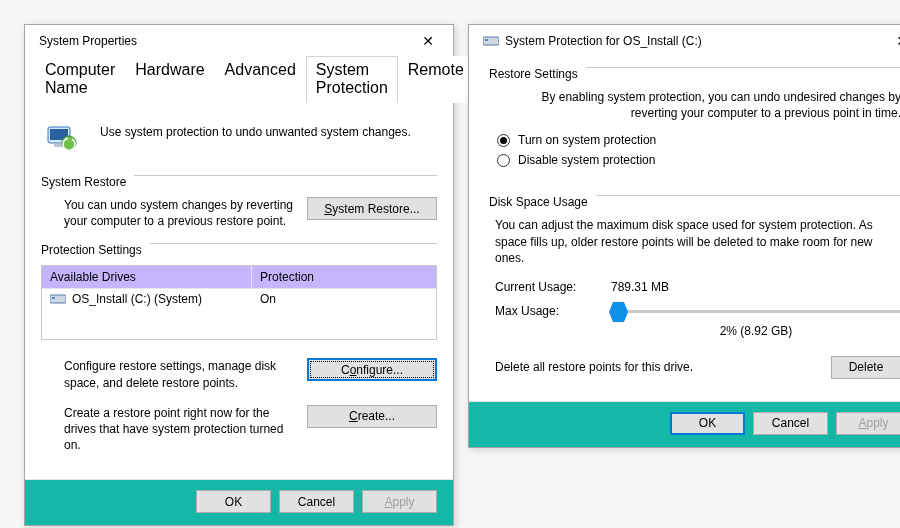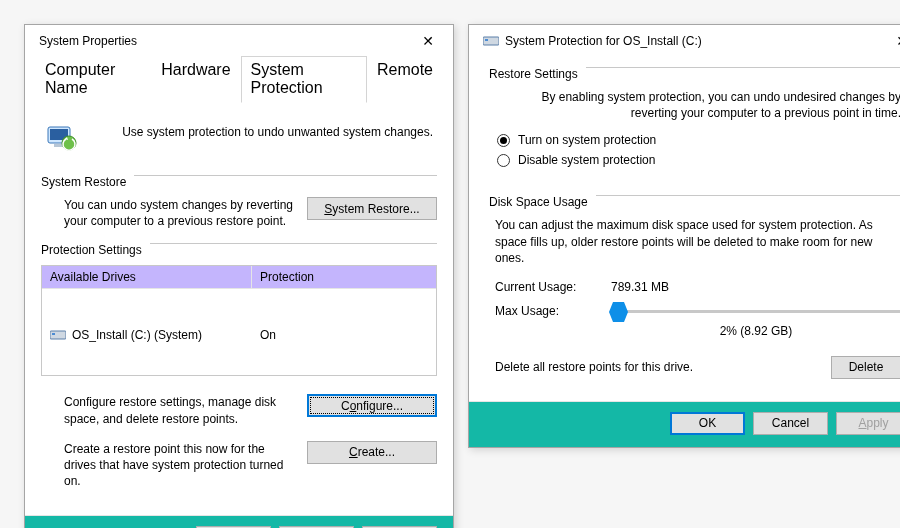--- a/index.html
+++ b/index.html
@@ -52,23 +52,22 @@
   }
   .tab.active {
     border: 1px solid #d4d4d4;
     border-bottom: 1px solid #fff;
     z-index: 2;
   }
   .body { padding: 10px 16px 12px 16px; }
   .desc-row {
     display: flex;
     align-items: flex-start;
-    gap: 10px;
+    gap: 21px;
     padding: 8px 4px 14px 4px;
-    justify-content: space-between;
   }
   .sys-icon {
     width: 34px; height: 34px; flex: none;
   }
   .group {
     margin: 6px 0 14px 0;
   }
   .group-header {
     display: flex;
     align-items: flex-start;
@@ -117,21 +116,20 @@
     font-size: 12px;
     border-right: 1px solid #e5e5e5;
   }
   .col-drive { flex: 0 0 210px; }
   .col-prot { flex: 1; }
   .drives-body { min-height: 50px; }
   .drive-row {
     display: flex;
     padding: 3px 8px;
     align-items: center;
-    margin-top: 36px;
   }
   .drive-row .col-drive { display: flex; align-items: center; gap: 6px; }
   .drive-icon { width: 16px; height: 12px; }
   .btnrow {
     display: flex;
     justify-content: flex-end;
     gap: 8px;
     padding: 10px 16px 12px 16px;
     border-top: 1px solid #e5e5e5;
     background: #14b8a6;
@@ -193,20 +191,21 @@
   <div class="titlebar">
     <div class="titlebar-left">
       <span>System Properties</span>
     </div>
     <div class="close-x">✕</div>
   </div>
 
   <div class="tabs">
     <div class="tab">Computer Name</div>
     <div class="tab">Hardware</div>
+    <div class="tab">Advanced</div>
     <div class="tab active">System Protection</div>
     <div class="tab">Remote</div>
   </div>
 
   <div class="body">
     <div class="desc-row">
       <svg class="sys-icon" viewBox="0 0 34 34">
         <rect x="3" y="6" width="22" height="16" rx="2" fill="#cfe7ff" stroke="#3a77b8"></rect>
         <rect x="5" y="8" width="18" height="11" fill="#2a5fa0"></rect>
         <rect x="9" y="23" width="10" height="3" fill="#b7c6d6"></rect>
@@ -251,21 +250,21 @@
           </div>
         </div>
       </div>
 
       <div class="row2" style="margin-bottom:14px;">
         <div class="text">Configure restore settings, manage disk space, and delete restore points.</div>
         <button class="btn focused-dotted" style="min-width:130px;">C<u class="mn">o</u>nfigure...</button>
       </div>
 
       <div class="row2">
-        <div class="text">Create a restore point this now for the drives that have system protection turned on.</div>
+        <div class="text">Create a restore point right now for the drives that have system protection turned on.</div>
         <button class="btn" style="min-width:130px;"><u class="mn">C</u>reate...</button>
       </div>
     </div>
   </div>
 
   <div class="btnrow">
     <button class="btn">OK</button>
     <button class="btn">Cancel</button>
     <button class="btn" disabled=""><u class="mn">A</u>pply</button>
   </div>

